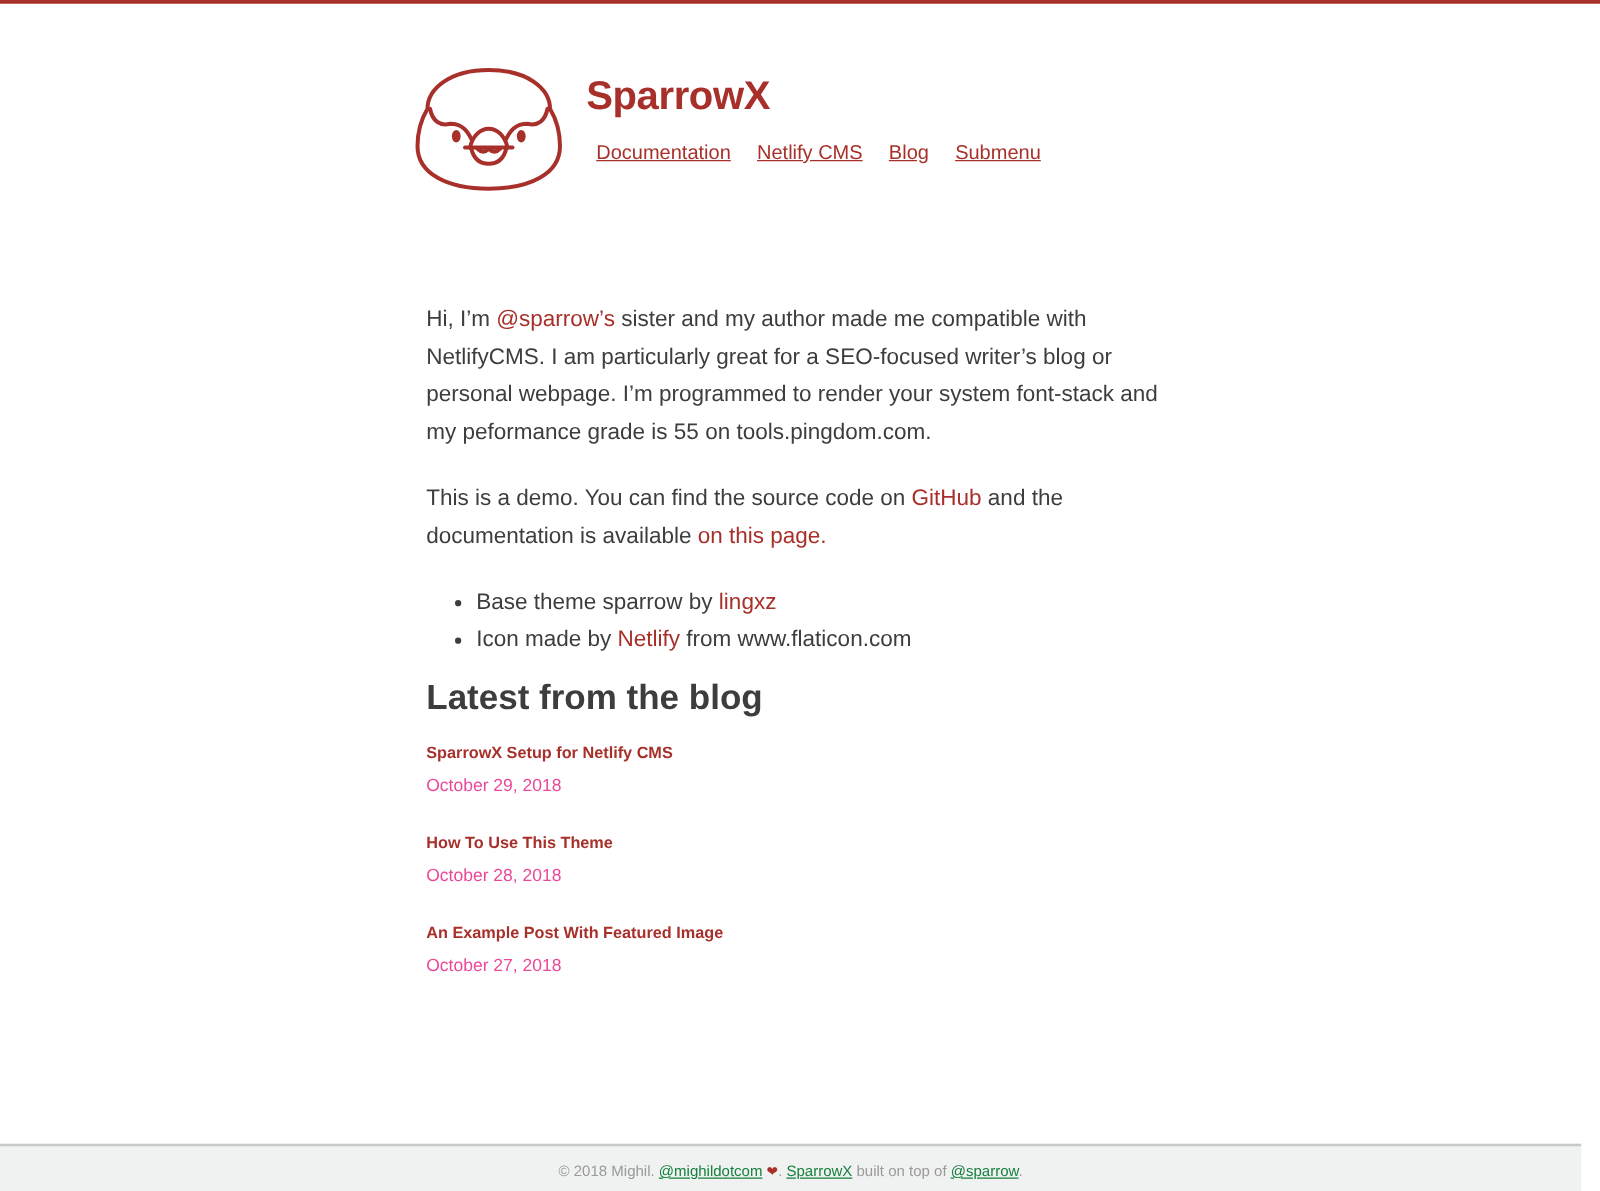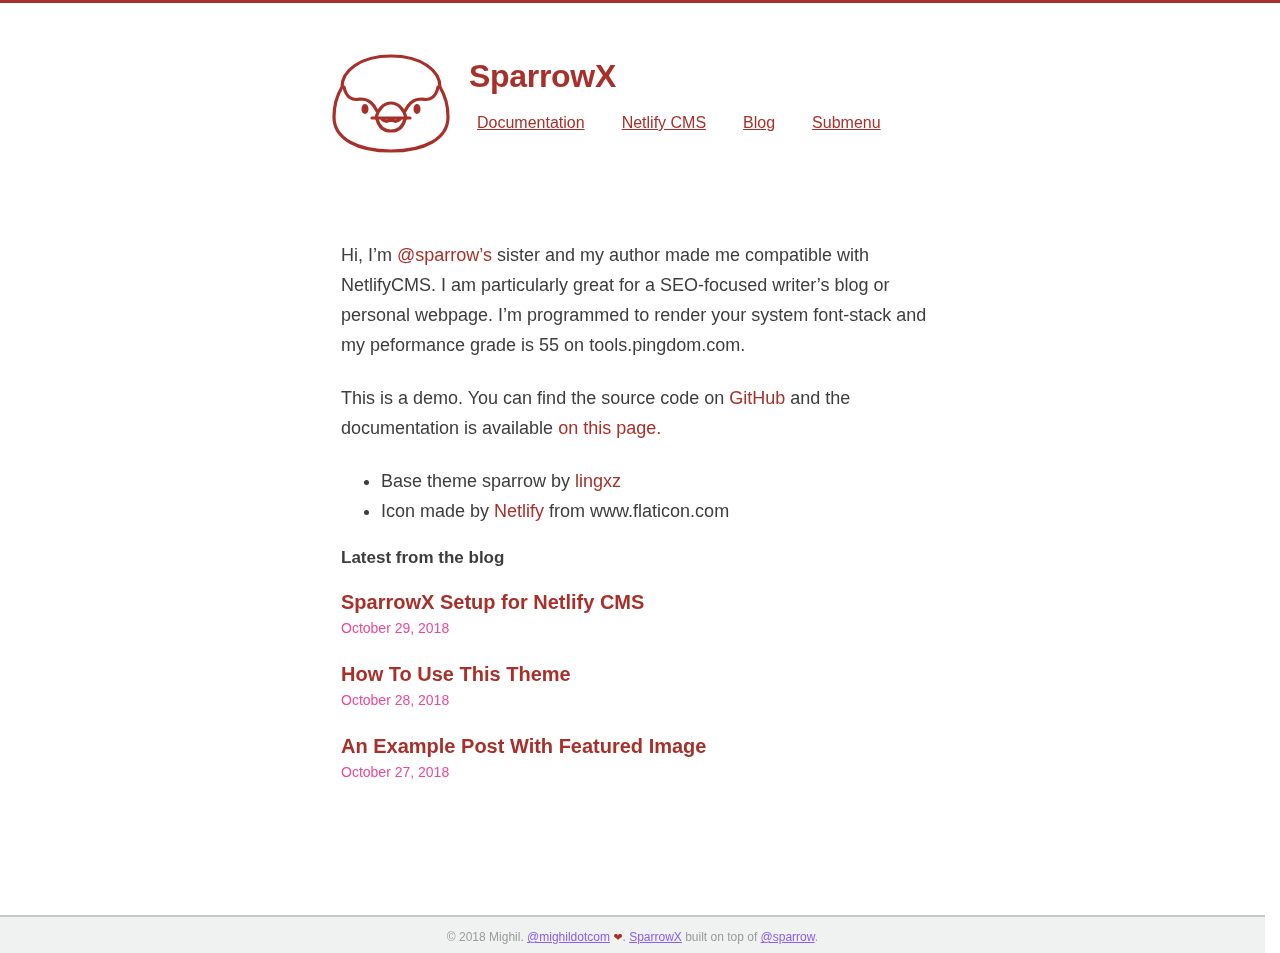--- a/index.html
+++ b/index.html
@@ -6,34 +6,34 @@
   body {
     width:1280px; height:953px; overflow:hidden; position:relative;
     background:#ffffff; color:#3a3a3a;
     font-family:"Liberation Sans", "DejaVu Sans", sans-serif;
     border-top:3px solid #a8302a;
     box-sizing:border-box;
   }
   .header { position:absolute; left:332px; top:50px; width:620px; height:105px; }
   .logo { position:absolute; left:0; top:0; width:118px; height:102px; }
   .site-title { position:absolute; left:137px; top:5px; margin:0; font-size:32px; font-weight:bold; color:#a8302a; letter-spacing:-0.3px; }
-  .nav { position:absolute; left:145px; top:61px; display:flex; gap:16px; }
+  .nav { position:absolute; left:145px; top:61px; display:flex; gap:0; }
   .nav a { color:#a8302a; text-decoration:underline; font-size:16px; margin-right:21px; }
   .content { position:absolute; left:341px; top:237px; width:610px; font-size:18px; line-height:30px; color:#3d3d3d; }
   .content p { margin:0 0 23px 0; }
   .content a { color:#a8302a; text-decoration:none; }
   .credits { font-weight:bold; margin:0 0 23px 0; }
   .credits-list { margin:0 0 17px 0; padding-left:40px; }
   .credits-list li { margin:0; }
-  .blog-heading { font-size:17px; font-weight:bold; margin:0 0 16px 0; line-height:30px; color:#3d3d3d; }
+  .blog-heading { font-size:28px; font-weight:bold; margin:0 0 16px 0; line-height:30px; color:#3d3d3d; }
   .post { margin-bottom:20px; }
-  .post-title { display:block; font-size:20px; font-weight:bold; color:#a8302a; line-height:26px; text-decoration:none; }
+  .post-title { display:block; font-size:13px; font-weight:bold; color:#a8302a; line-height:26px; text-decoration:none; }
   .post-date { display:block; font-size:14px; color:#ec4899; line-height:26px; }
   .footer { position:absolute; left:0; top:912px; width:1265px; height:41px; background:#f0f1f1; border-top:2px solid #c6c8ca; box-sizing:border-box; text-align:center; font-size:12px; line-height:40px; color:#9a9a9a; }
-  .footer a { color:#8b5cf6; text-decoration:underline; }
+  .footer a { color:#15803d; text-decoration:underline; }
   .tw { color:#a8302a; font-size:11px; }
 </style>
 </head>
 <body>
 
 <div class="header">
   <svg class="logo" viewBox="0 0 118 102" fill="none" stroke="#a8302a" stroke-width="3.2" stroke-linecap="round" stroke-linejoin="round">
     <path d="M59 3 C28 3 10 18 10 34 C4 44 2 54 2 64 C2 86 26 98 59 98 C92 98 116 86 116 64 C116 54 114 44 108 34 C108 18 90 3 59 3 Z"></path>
     <path d="M12 34 C14 44 20 48 28 46 C38 46 42 52 45 58"></path>
     <path d="M106 34 C104 44 98 48 90 46 C80 46 76 52 73 58"></path>

